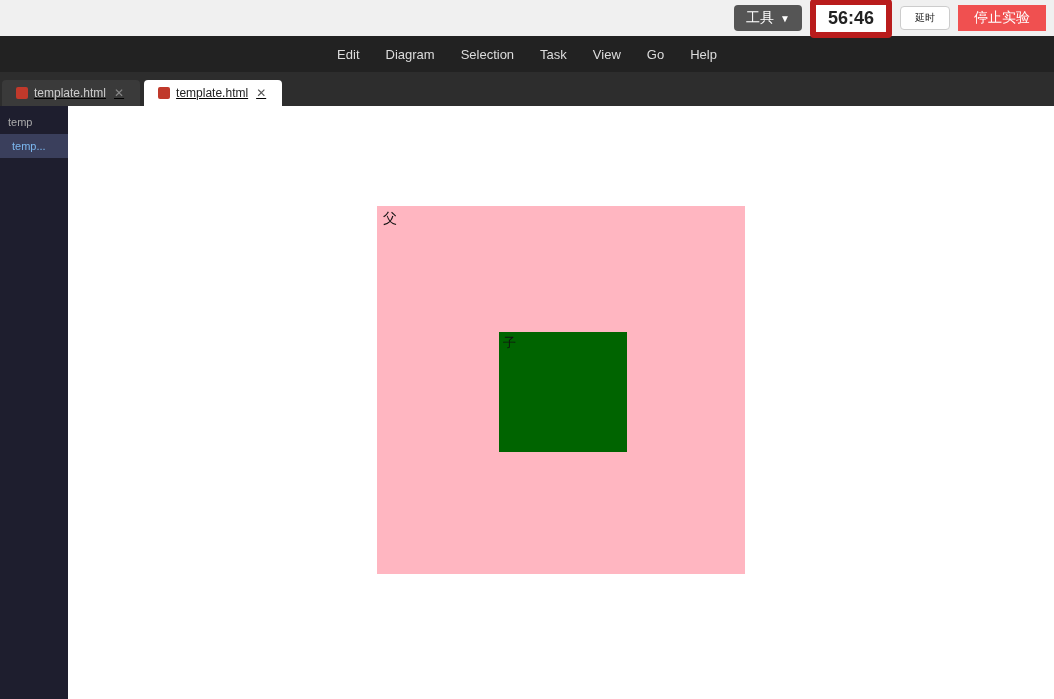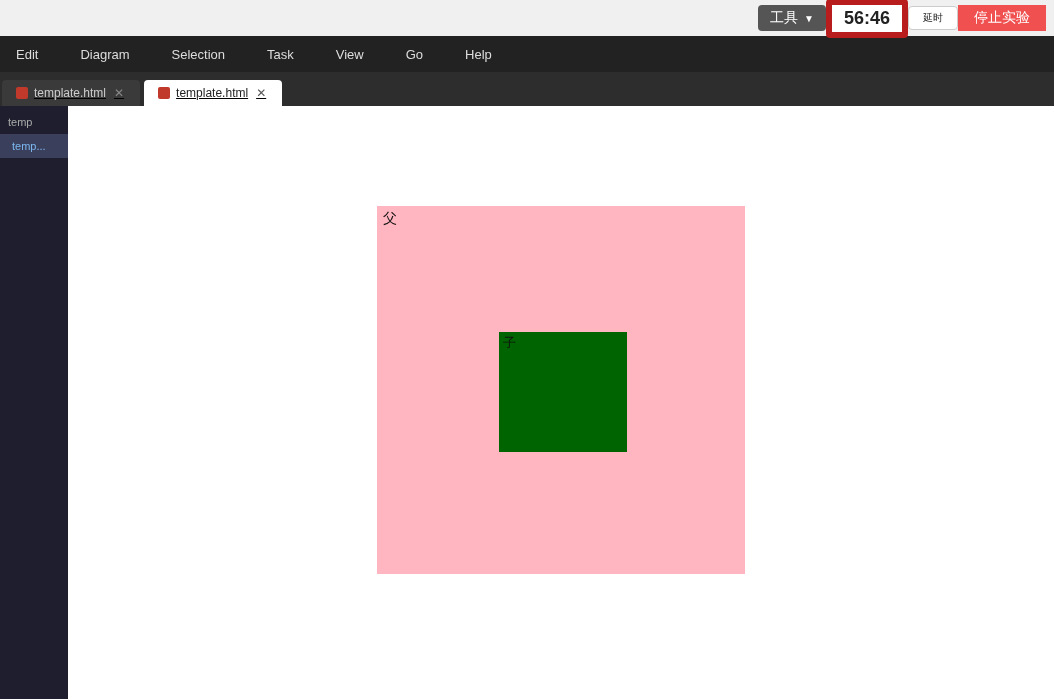--- a/index.html
+++ b/index.html
@@ -6,20 +6,21 @@
     body { font-family: 'Segoe UI', Arial, sans-serif; background: #f0f0f0; width: 1054px; height: 699px; overflow: hidden; }
 
     
     .top-bar {
       height: 36px;
       background: #f0f0f0;
       display: flex;
       align-items: center;
       justify-content: flex-end;
       padding: 0 8px;
+      gap: 8px;
     }
     .tools-btn {
       background: #555;
       color: #fff;
       border: none;
       padding: 4px 12px;
       border-radius: 4px;
       font-size: 14px;
       cursor: pointer;
       display: flex;
@@ -59,21 +60,22 @@
       cursor: pointer;
     }
 
     
     .menu-bar {
       height: 36px;
       background: #222;
       display: flex;
       align-items: center;
       padding: 0 4px;
-      gap: 18px;
+      gap: 2px;
+      justify-content: center;
     }
     .menu-item {
       color: #ddd;
       font-size: 13px;
       padding: 4px 12px;
       cursor: pointer;
       border-radius: 3px;
     }
 
     

